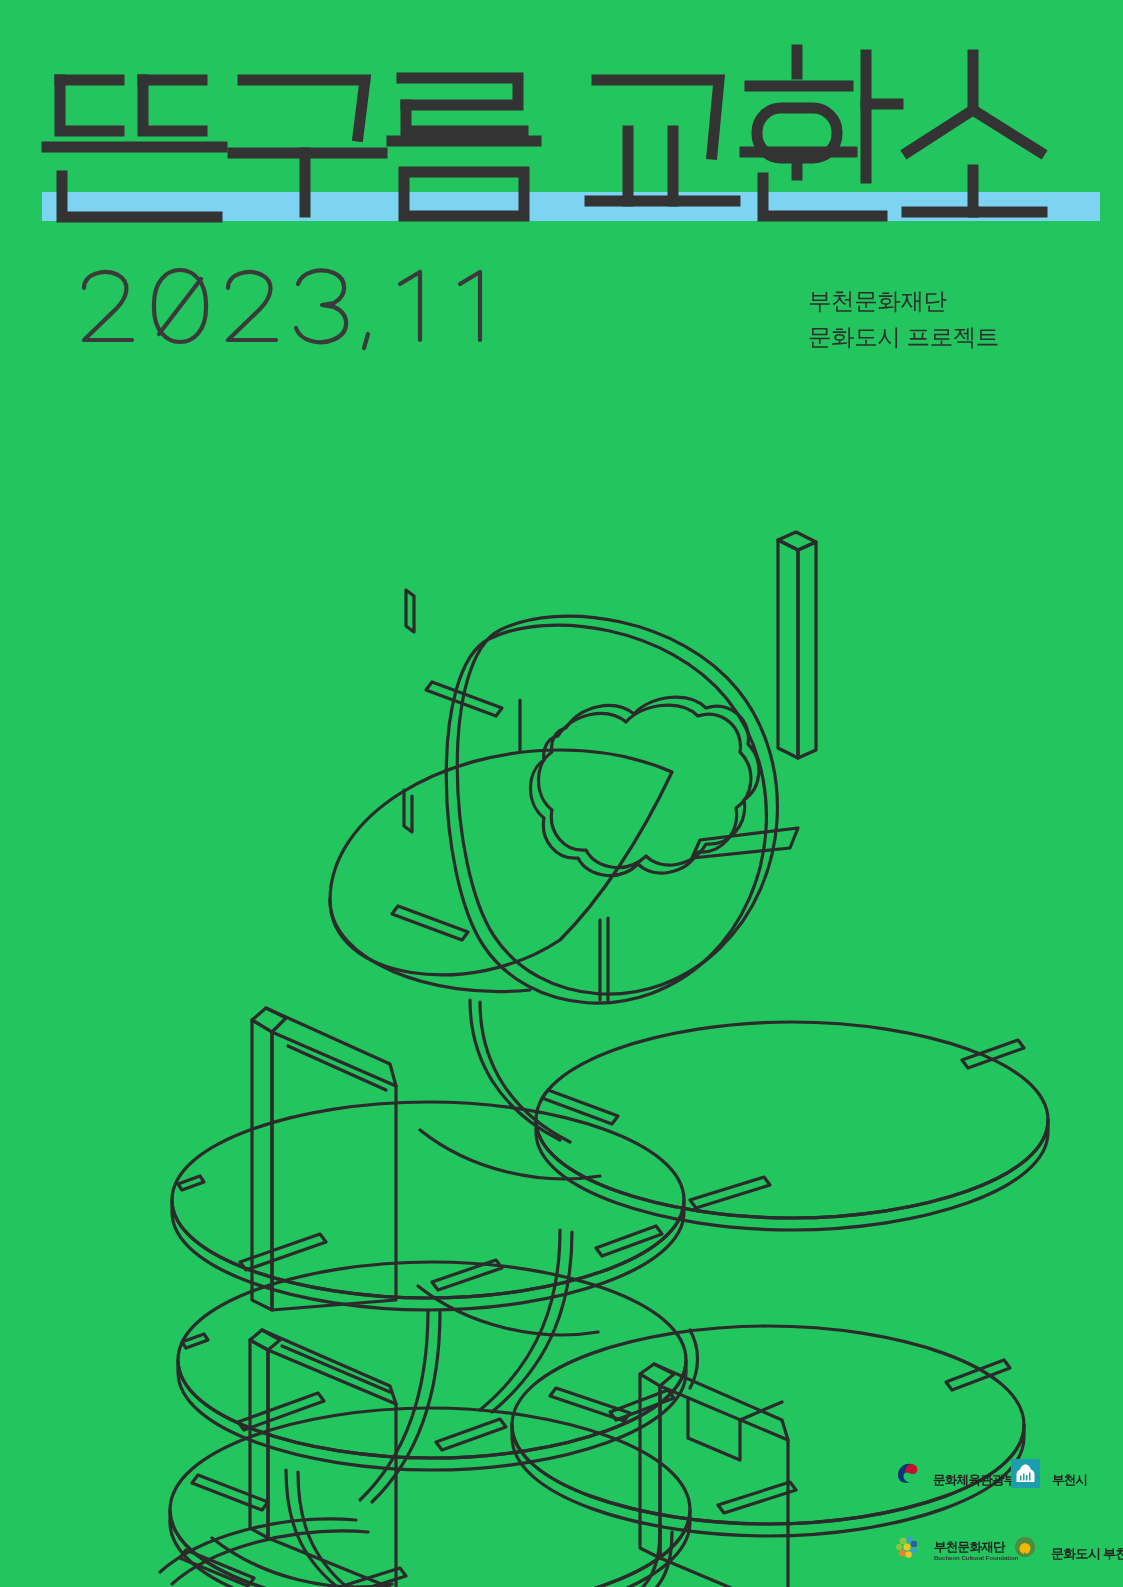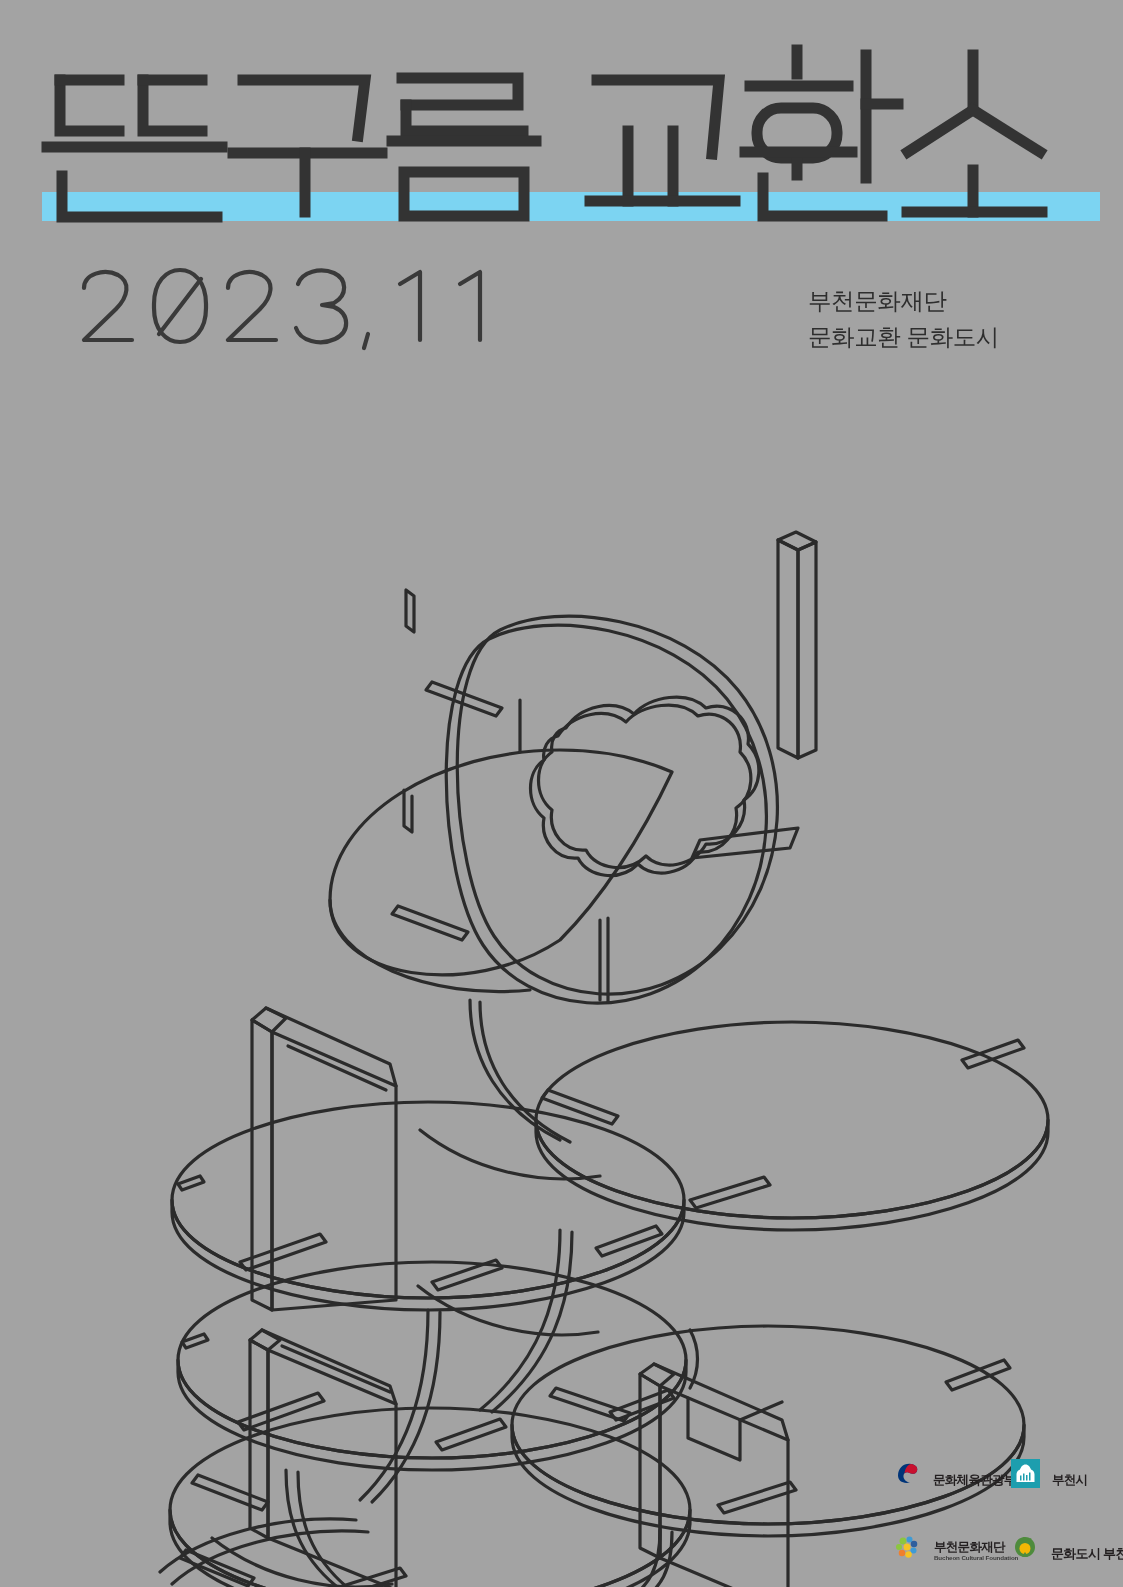--- a/index.html
+++ b/index.html
@@ -9,21 +9,21 @@
     background: #ffffff;
   }
   body {
     font-family: "Liberation Sans", "DejaVu Sans", sans-serif;
   }
 
   .poster {
     position: relative;
     width: 1123px;
     height: 1587px;
-    background: #a3a3a3;
+    background: #22c55e;
     overflow: hidden;
   }
 
   
   .title-zone {
     position: absolute;
     left: 0;
     top: 0;
     width: 1123px;
     height: 250px;
@@ -194,21 +194,21 @@
       <path d="M292 72 L288 86"></path>
 
       <path d="M324 22 L344 10 L344 78"></path>
 
       <path d="M384 22 L404 10 L404 78"></path>
     </g>
   </svg>
 
   <div class="subtitle-block">
     <span class="sub-line">부천문화재단</span>
-    <span class="sub-line">문화교환 문화도시</span>
+    <span class="sub-line">문화도시 프로젝트</span>
   </div>
 
   <svg class="illustration" width="1123" height="1287" viewBox="0 0 1123 1287">
     <title>뜬구름 교환소 일러스트</title>
 
     <g fill="none" stroke="#2b2b2b" stroke-width="3.2" stroke-linecap="round" stroke-linejoin="round">
 
       <g>
         <path d="M170 1210 C170 1150, 300 1108, 430 1108 C560 1108, 690 1150, 690 1210
                  C690 1270, 560 1312, 430 1312 C300 1312, 170 1270, 170 1210 Z"></path>

